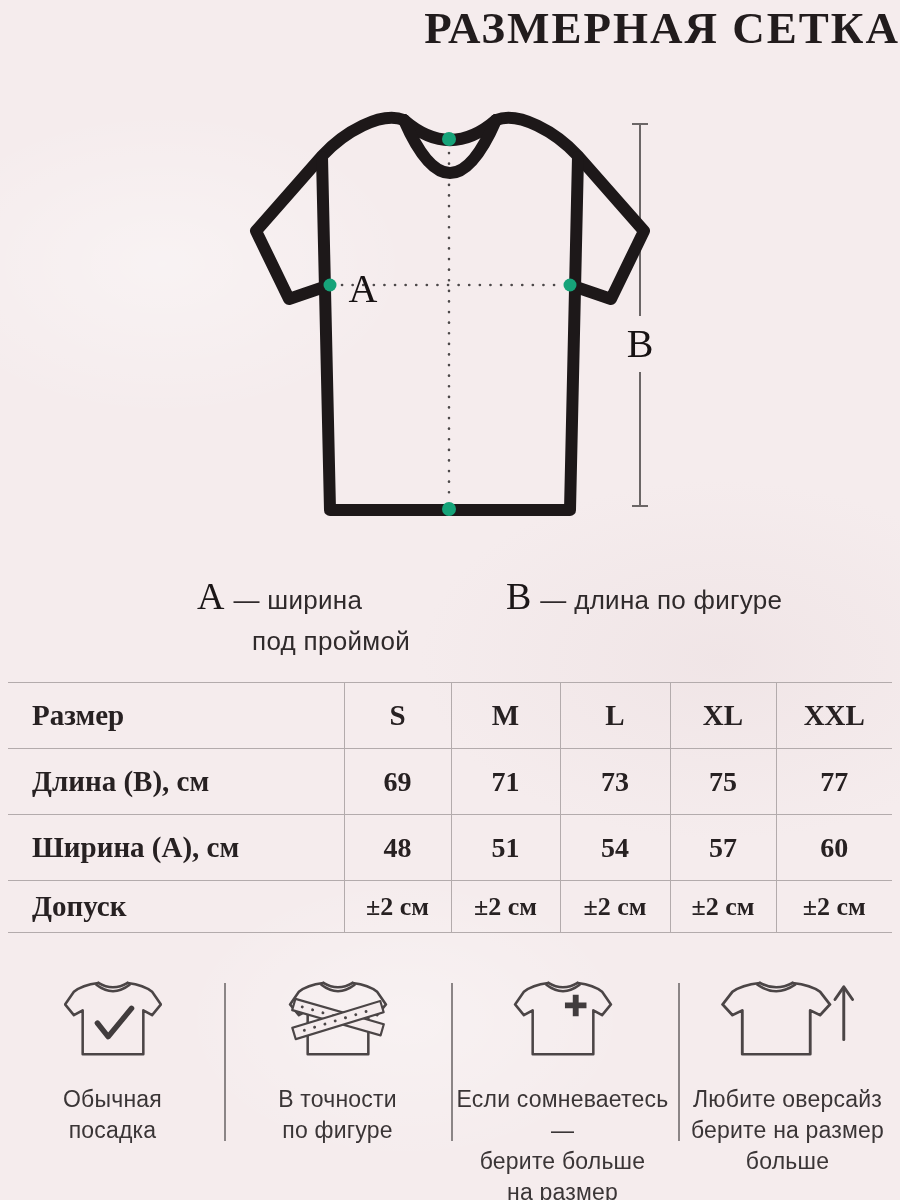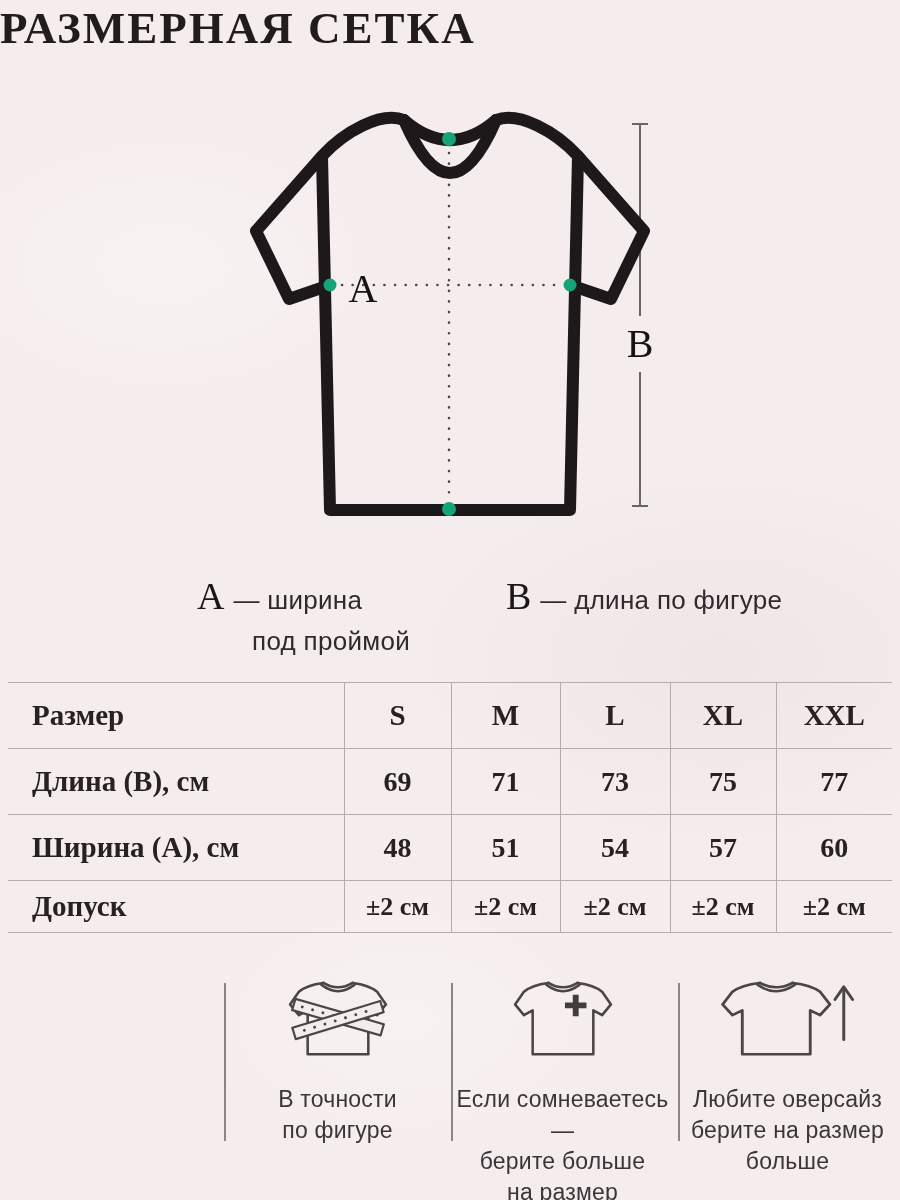--- a/index.html
+++ b/index.html
@@ -18,21 +18,21 @@
   .page{
     position:relative;width:900px;height:1200px;overflow:hidden;
     background:
       radial-gradient(420px 260px at 18% 22%, rgba(255,255,255,.35), rgba(255,255,255,0) 60%),
       radial-gradient(500px 300px at 80% 55%, rgba(231,216,218,.35), rgba(255,255,255,0) 60%),
       radial-gradient(380px 240px at 45% 85%, rgba(255,255,255,.3), rgba(255,255,255,0) 60%),
       var(--background);
     color:var(--ink);
   }
   .title{
-    position:absolute;top:2px;left:0;width:900px;text-align:left;
+    position:absolute;top:2px;left:0;width:900px;text-align:right;
     font-family:"Liberation Serif","DejaVu Serif",serif;
     font-size:45px;font-weight:600;letter-spacing:2px;color:#221c1d;
   }
   svg text{font-family:"Liberation Serif","DejaVu Serif",serif;}
   .diagram{position:absolute;top:80px;left:0;}
   .shirt-stroke{fill:none;stroke:var(--ink);stroke-width:12;stroke-linecap:round;stroke-linejoin:round;}
   .dotted{fill:none;stroke:var(--dotted);stroke-width:2.6;stroke-linecap:round;stroke-dasharray:0.1 10.5;}
   .measure{stroke:var(--measure-line);stroke-width:2;}
   .m-dot{fill:var(--accent-green);}
   .m-label{fill:#171213;font-size:40px;}
@@ -159,20 +159,34 @@
       <td>Допуск</td>
       <td class="tol">±2 см</td>
       <td class="tol">±2 см</td>
       <td class="tol">±2 см</td>
       <td class="tol">±2 см</td>
       <td class="tol">±2 см</td>
     </tr>
   </tbody>
     </table>
 
+  <div class="fit-item" style="left:0">
+    <div class="fit-icon">
+      <svg width="98" height="90" viewBox="0 0 100 92">
+        <path class="tee" d="M 35,5 C 27,6 16,9 10,14 L 1,27 L 10,38 L 19,33 L 19,78 L 81,78 L 81,33 L 90,38 L 99,27 L 90,14 C 84,9 73,6 65,5"></path>
+        <path class="tee" d="M 35,5 Q 50,14 65,5"></path>
+        <path class="tee" d="M 33,7 Q 50,20 67,7"></path>
+        <path class="mark" d="M 34,46 L 45,60 L 69,31"></path>
+      </svg>
+    </div>
+    <div class="fit-caption">
+      <div>Обычная</div>
+      <div>посадка</div>
+    </div>
+  </div>
 
   <div class="fit-item" style="left:225px">
     <div class="fit-icon">
       <svg width="102" height="90" viewBox="0 0 100 92">
         <path class="tee" d="M 35,5 C 27,6 16,9 10,14 L 1,27 L 10,38 L 19,33 L 19,78 L 81,78 L 81,33 L 90,38 L 99,27 L 90,14 C 84,9 73,6 65,5"></path>
         <path class="tee" d="M 35,5 Q 50,14 65,5"></path>
         <path class="tee" d="M 33,7 Q 50,20 67,7"></path>
         <g transform="translate(50,40) rotate(16)">
           <rect class="tape" x="-47" y="-6" width="94" height="12"></rect>
           <circle class="tape-dot" cx="-38" cy="0" r="1.5"></circle>

